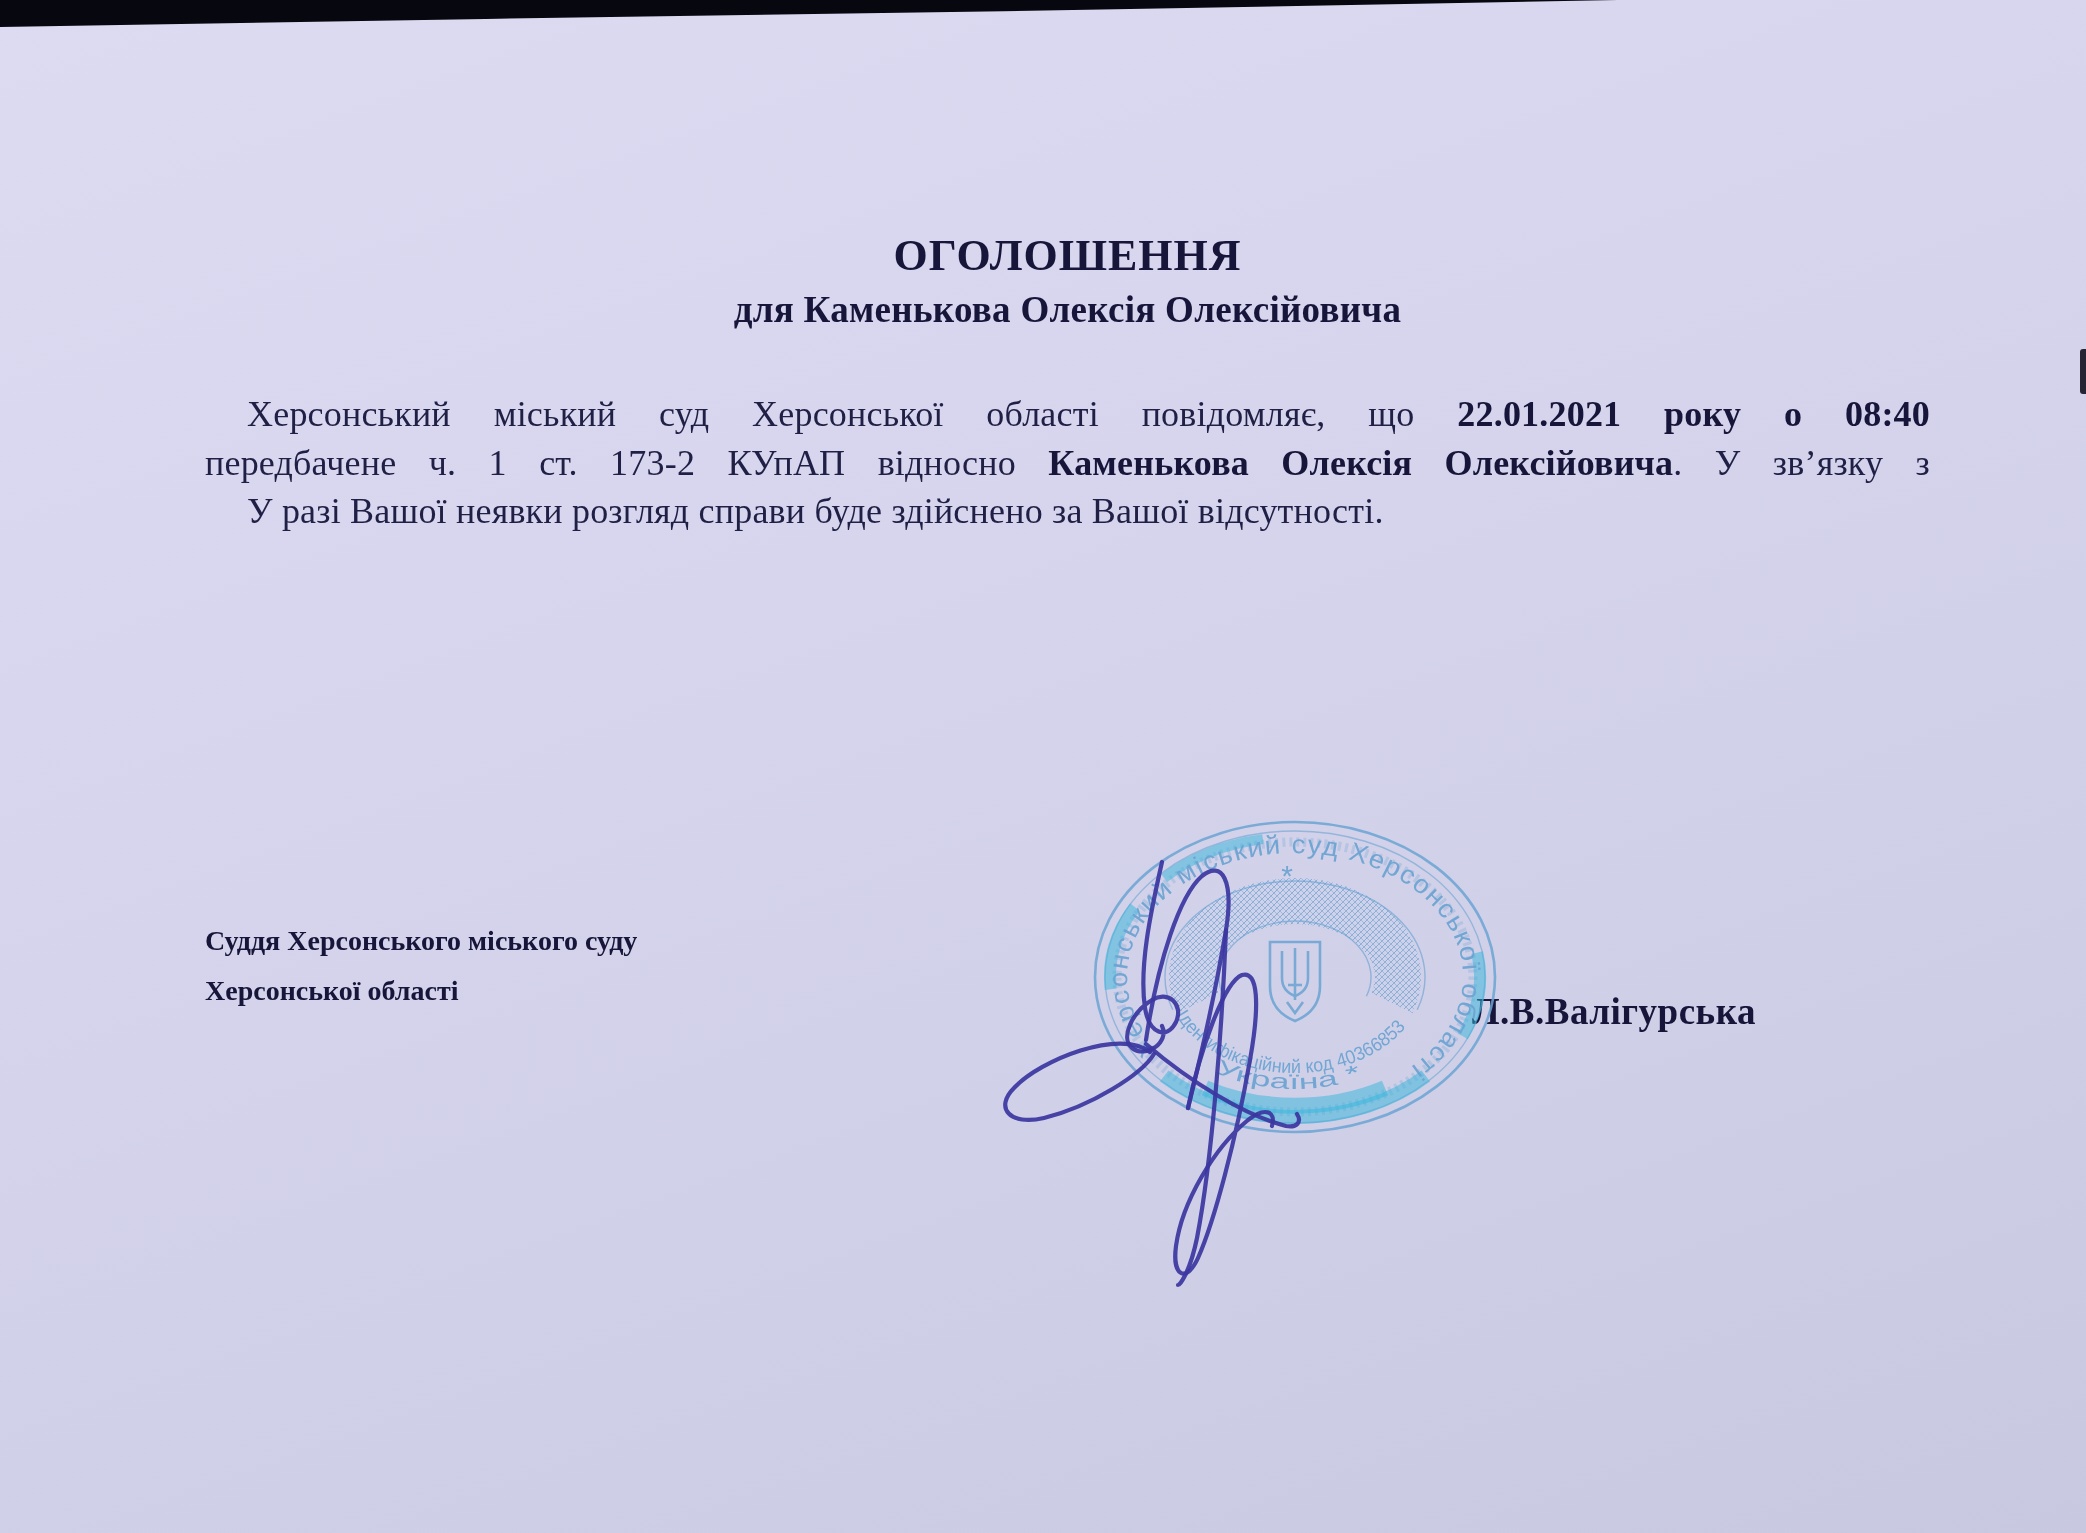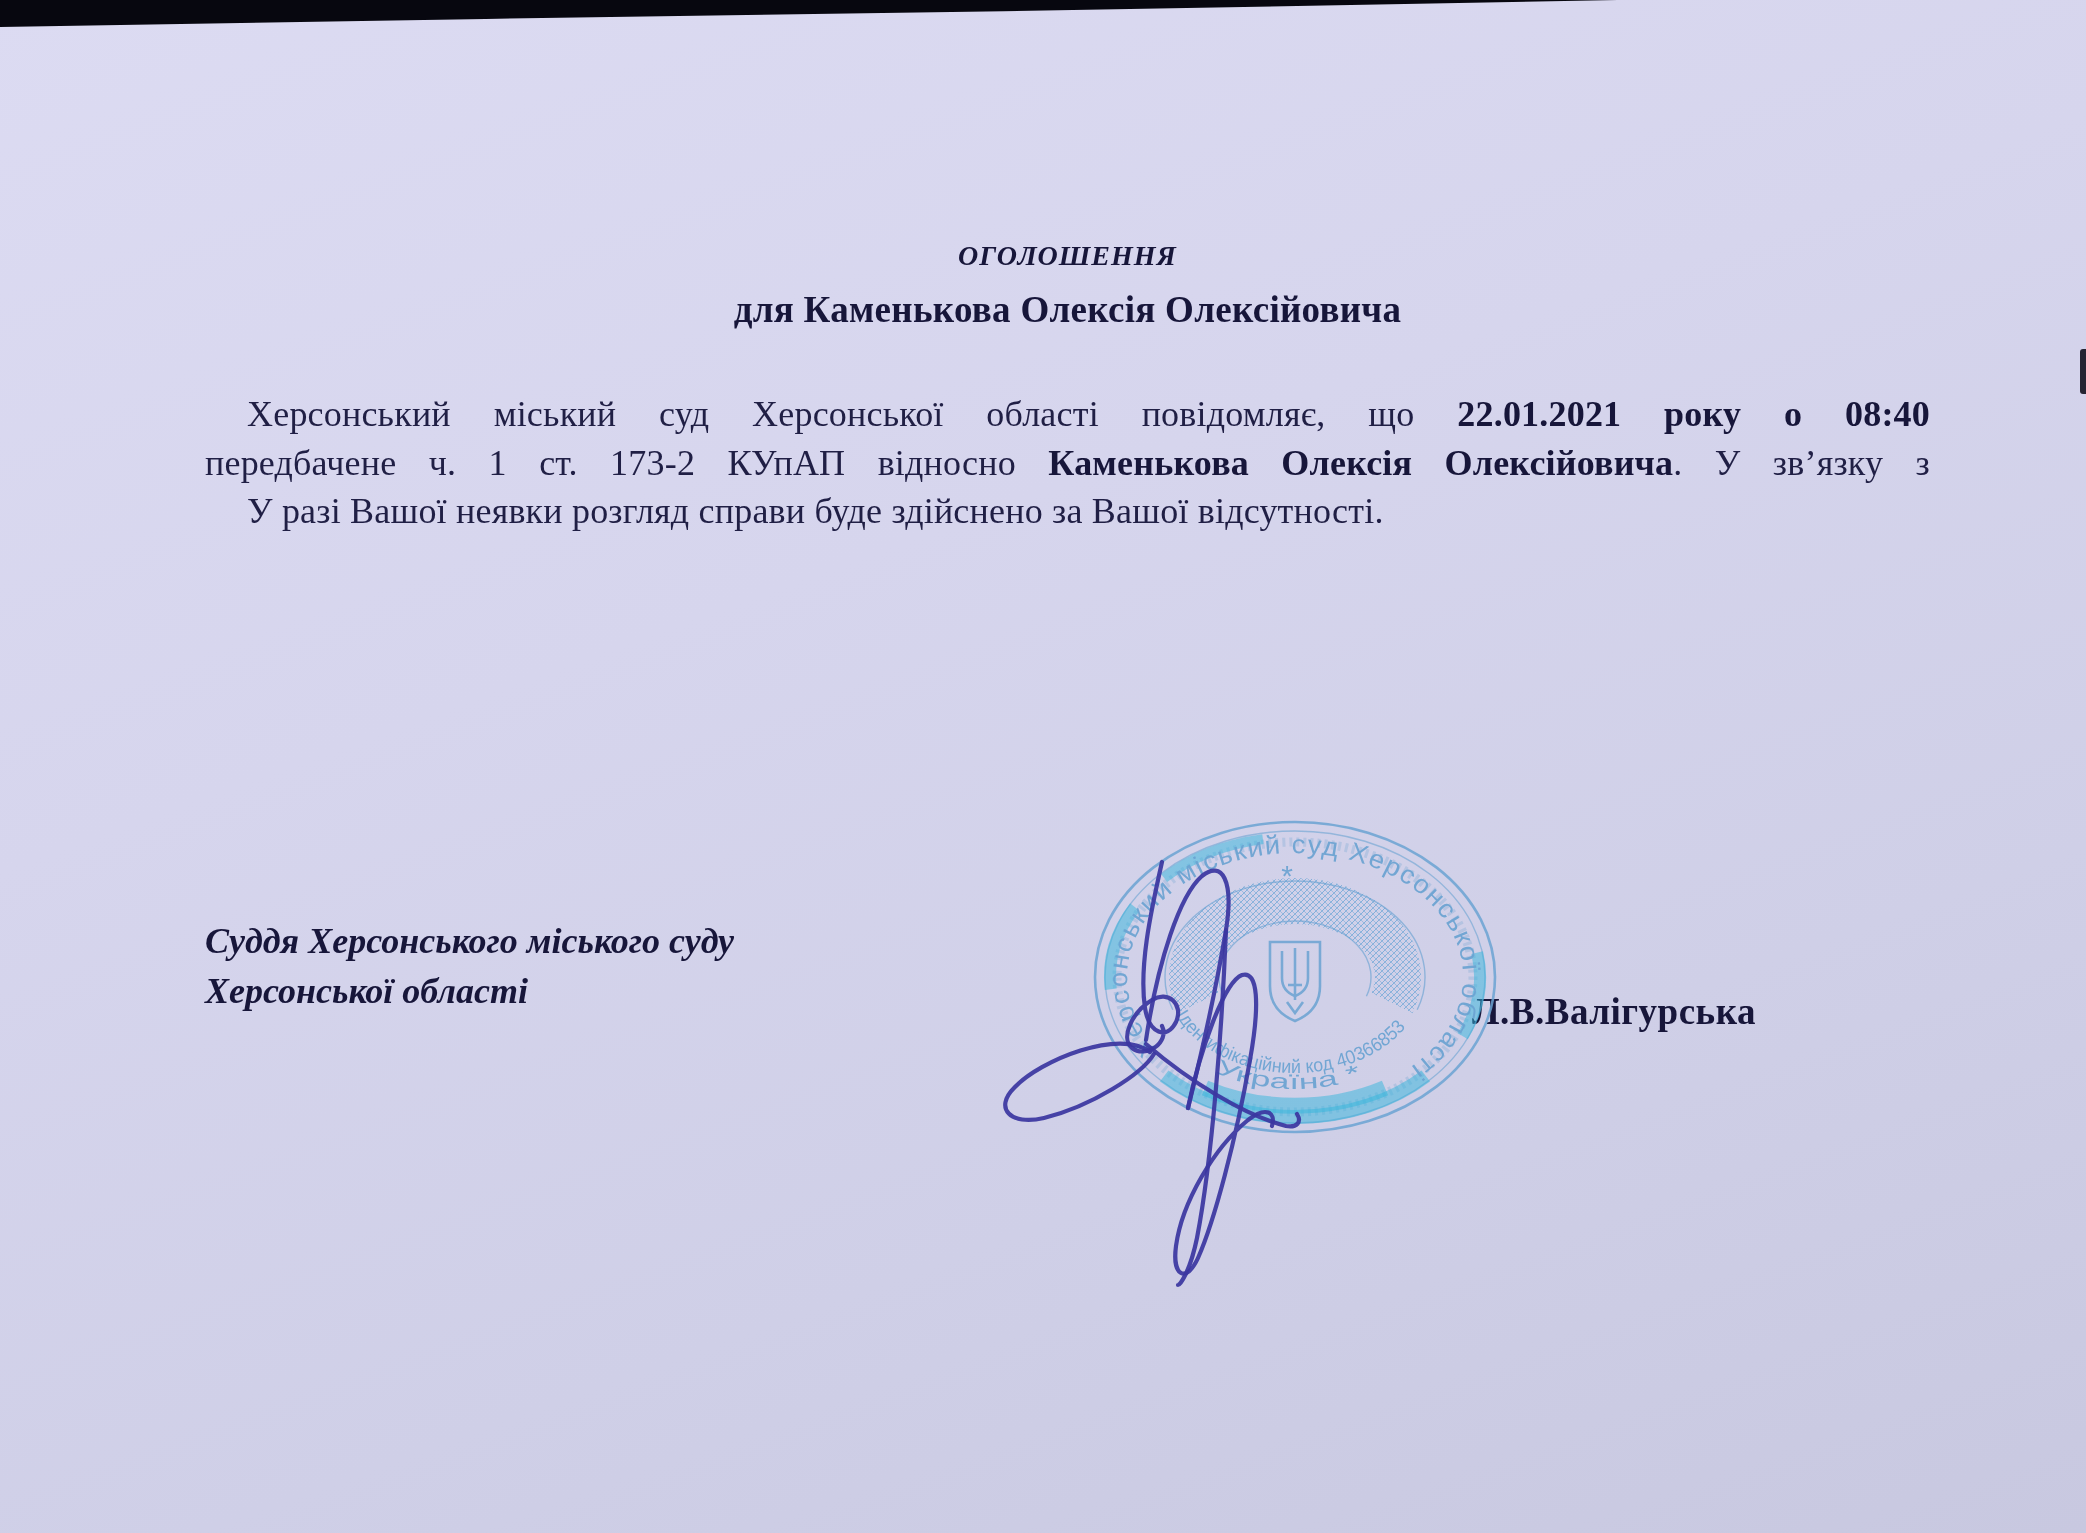--- a/index.html
+++ b/index.html
@@ -26,39 +26,38 @@
   }
   .photo-right-edge{
     position:absolute;top:349px;right:0;width:6px;height:45px;
     background:#12121f;border-radius:3px 0 0 3px;opacity:.9;
   }
   .heading{
     position:absolute;top:232px;left:205px;width:1725px;
     text-align:center;
   }
   .doc-title{
-    font-size:28px;font-weight:bold;letter-spacing:1px;color:var(--ink-bold);
+    font-size:44px;font-weight:bold;letter-spacing:1px;color:var(--ink-bold);
     line-height:48px;
-    font-style:italic;
   }
   .doc-subtitle{
     font-size:37px;font-weight:bold;letter-spacing:.3px;color:var(--ink-bold);
     line-height:44px;margin-top:8px;
   }
   .doc-body{
     position:absolute;top:382px;left:205px;width:1725px;
     font-size:36px;line-height:48.5px;letter-spacing:.2px;margin-top:8px;
   }
   .body-line{height:48.5px;}
   .body-line.j{text-align:justify;text-align-last:justify;-moz-text-align-last:justify;}
   .body-line.ind{text-indent:42px;}
   .body-line .b{font-weight:bold;color:var(--ink-bold);}
   .signer{
     position:absolute;top:916px;left:205px;
-    font-size:36px;font-weight:bold;line-height:50px;color:var(--ink-bold);font-style:italic;
+    font-size:28px;font-weight:bold;line-height:50px;color:var(--ink-bold);
   }
   .signer-name{
     position:absolute;top:964px;left:1472px;
     font-size:37px;font-weight:bold;letter-spacing:.5px;color:var(--ink-bold);margin-top:26px;
   }
   .stamp-svg{position:absolute;top:812px;left:1085px;width:420px;height:330px;}
   .stamp-svg .ring{stroke:var(--stamp-ink);fill:none;}
   .stamp-svg .accent{stroke:var(--stamp-accent);fill:none;opacity:.5;}
   .stamp-svg text{
     font-family:"Liberation Sans","DejaVu Sans",sans-serif;

